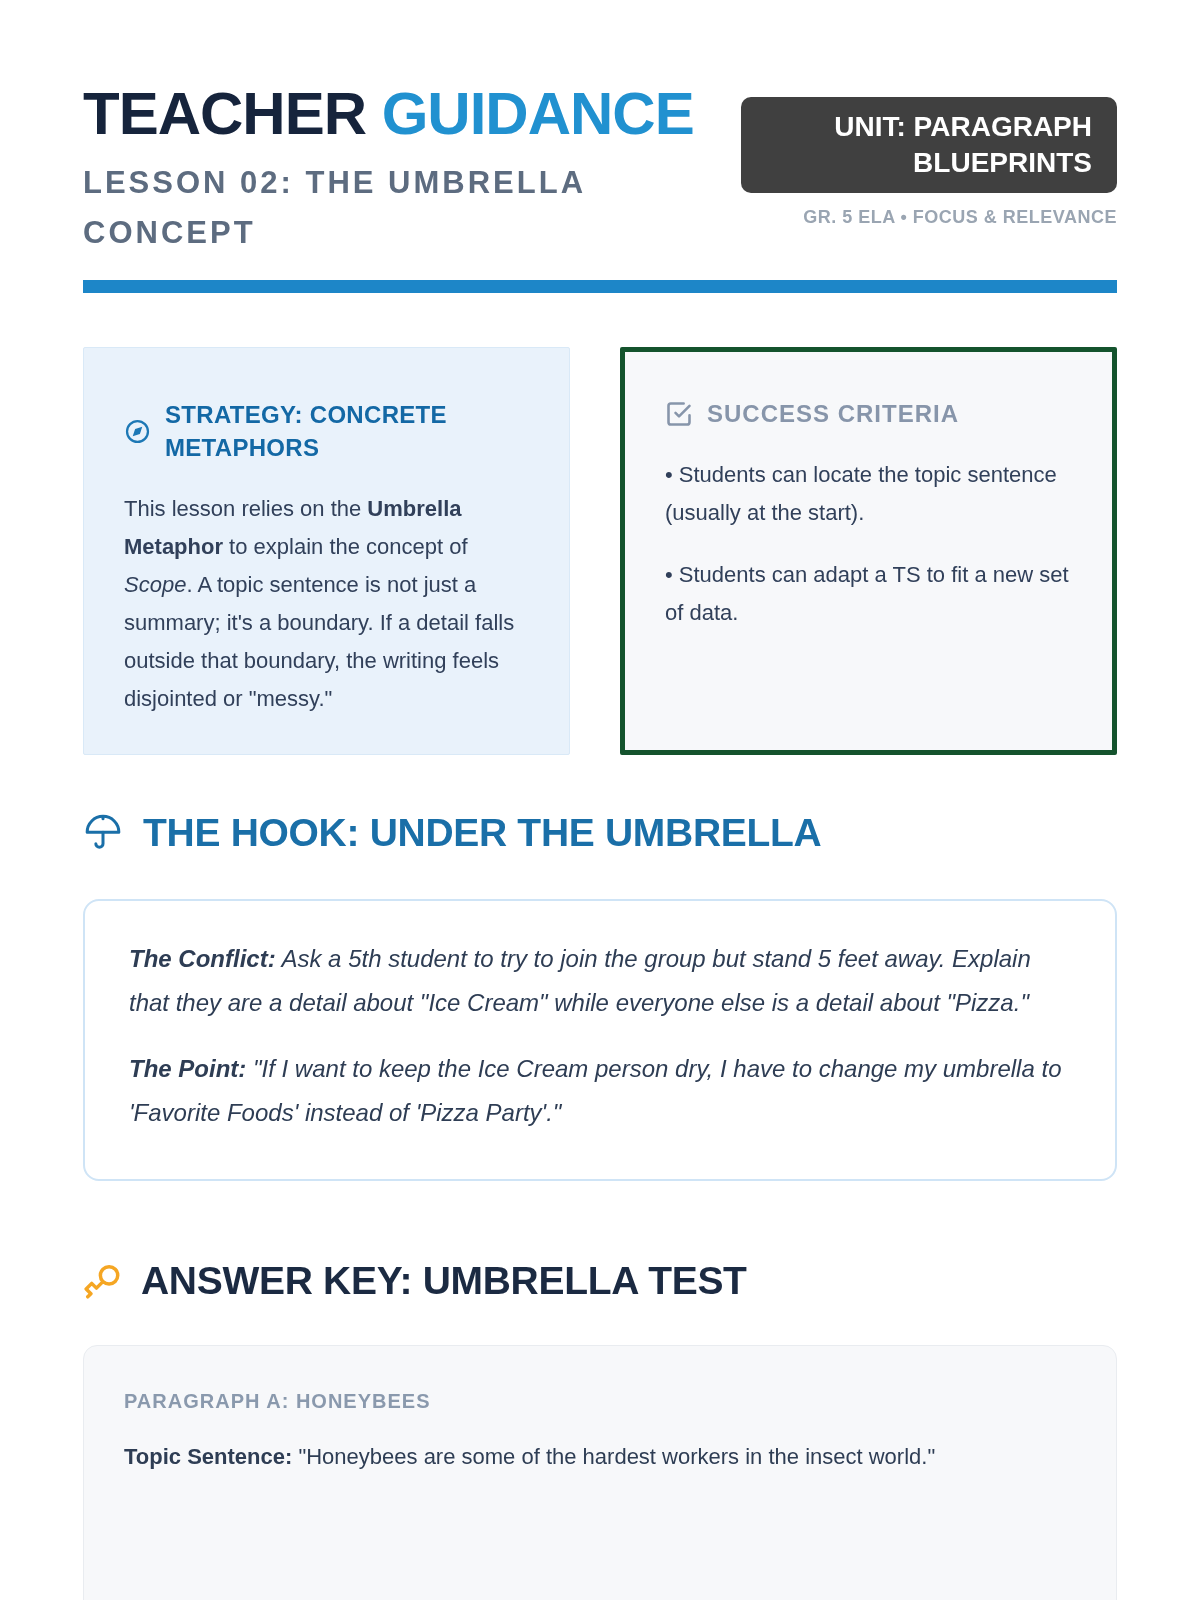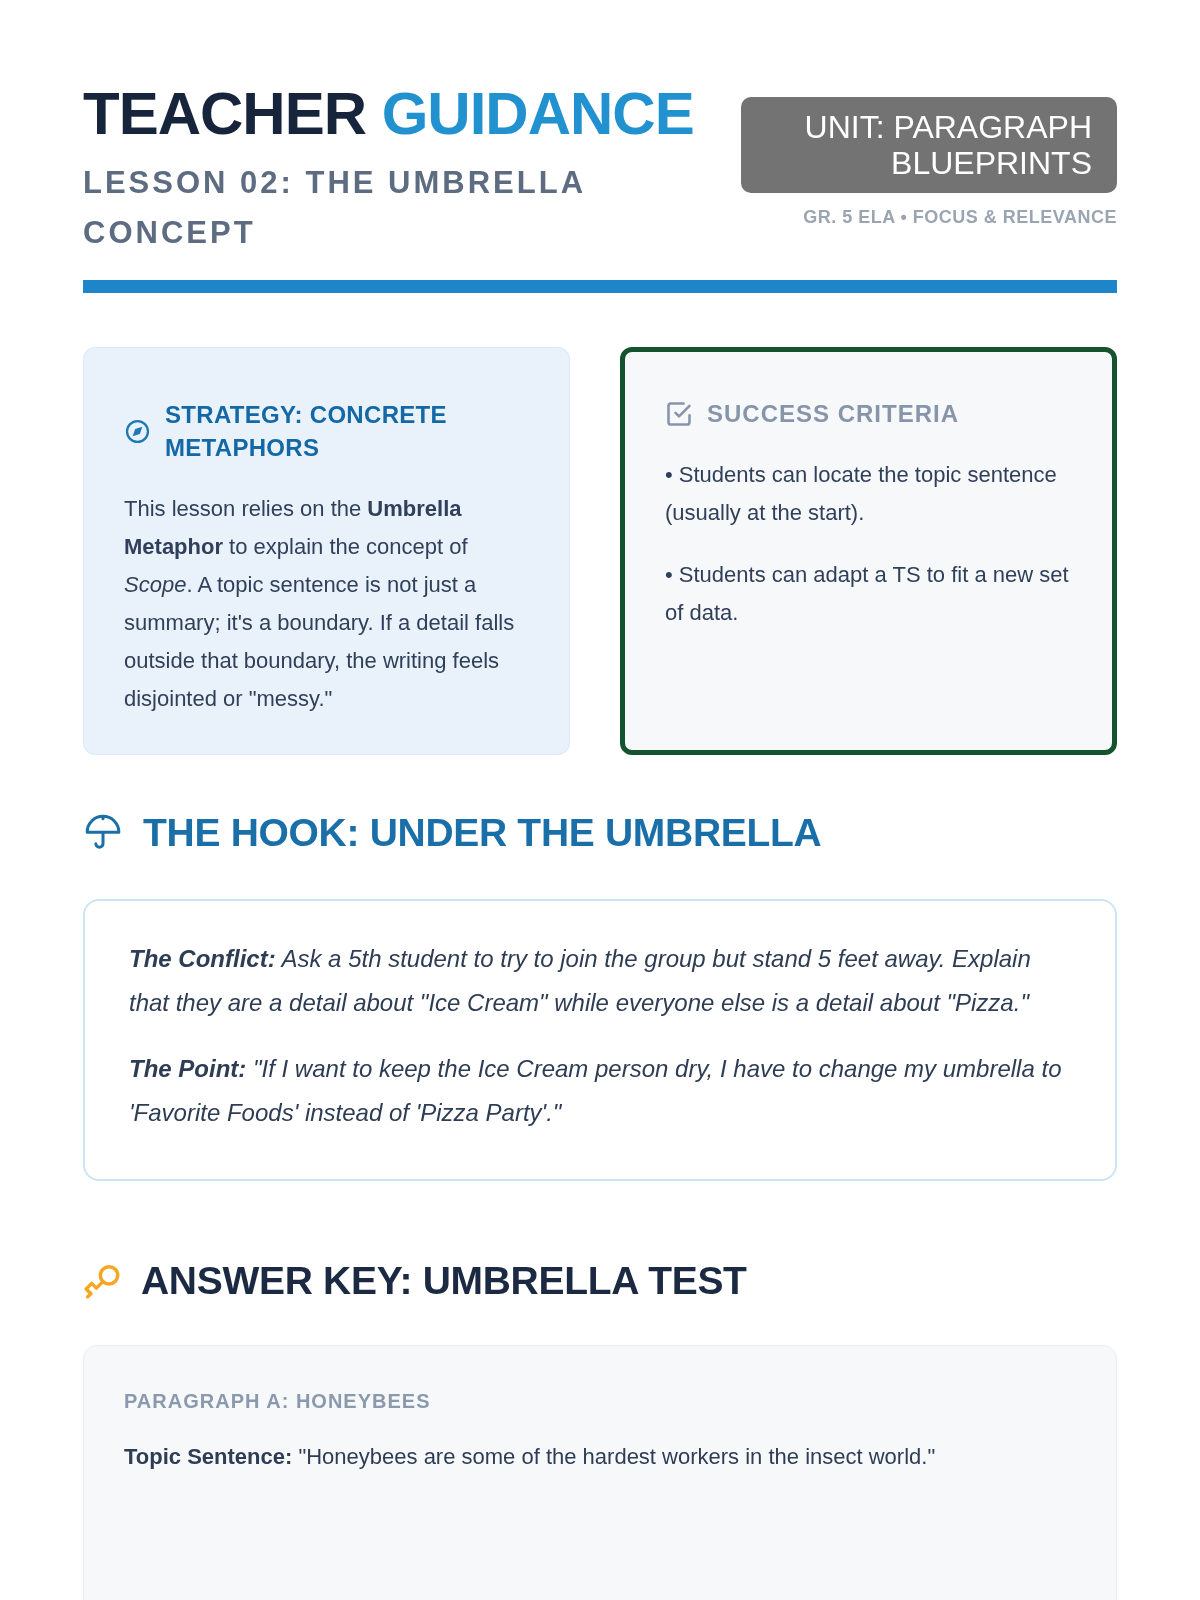--- a/index.html
+++ b/index.html
@@ -9,27 +9,27 @@
   }
   .page { padding:80px 83px 0; box-sizing:border-box; height:1600px; overflow:hidden; }
 
   
   .header { display:flex; justify-content:space-between; align-items:flex-start; }
   .h-left { width:620px; }
   .doc-title { font-size:60px; line-height:68px; font-weight:800; letter-spacing:-1px; color:#16243c; white-space:nowrap; }
   .doc-title .accent { color:#2191d0; }
   .doc-subtitle { margin-top:10px; width:575px; font-size:31px; line-height:50px; font-weight:600; letter-spacing:3px; color:#5d6c80; }
   .h-right { width:376px; display:flex; flex-direction:column; align-items:flex-end; }
-  .unit-badge { margin-top:17px; width:100%; box-sizing:border-box; background:#737373; border-radius:10px; padding:12px 25px; text-align:right; color:#ffffff; font-weight:400; font-size:32px; line-height:36px; }
+  .unit-badge { margin-top:17px; width:100%; box-sizing:border-box; background:#404040; border-radius:10px; padding:12px 25px; text-align:right; color:#ffffff; font-weight:700; font-size:28px; line-height:36px; }
   .meta-line { margin-top:14px; color:#9aa5b2; font-weight:700; font-size:18px; letter-spacing:0.5px; text-align:right; }
   .divider { margin-top:22px; height:13px; background:#1d86c8; }
 
   
   .cards-row { display:flex; gap:50px; margin-top:54px; }
-  .card { box-sizing:border-box; border-radius:12px; }
+  .card { box-sizing:border-box; border-radius:2px; }
   .card-strategy { width:487px; min-height:392px; background:#e9f2fb; border:1px solid #d9e9f7; padding:50px 40px 36px; }
   .card-criteria { width:497px; min-height:384px; background:#f7f8fa; border:5px solid #14532d; padding:48px 40px 34px; }
   .card-head { display:flex; align-items:center; gap:14px; }
   .strategy-title { color:#1368a5; font-size:24px; font-weight:700; line-height:33px; width:330px; letter-spacing:0.3px; }
   .criteria-title { color:#8795aa; font-size:24px; font-weight:700; letter-spacing:1px; }
   .icon { flex:0 0 auto; display:inline-flex; }
   .compass { color:#1d78b5; }
   .checksq { color:#8795aa; }
   .card-body { margin-top:26px; font-size:22px; line-height:38px; color:#31405a; }
   .criteria-list { margin-top:28px; }

